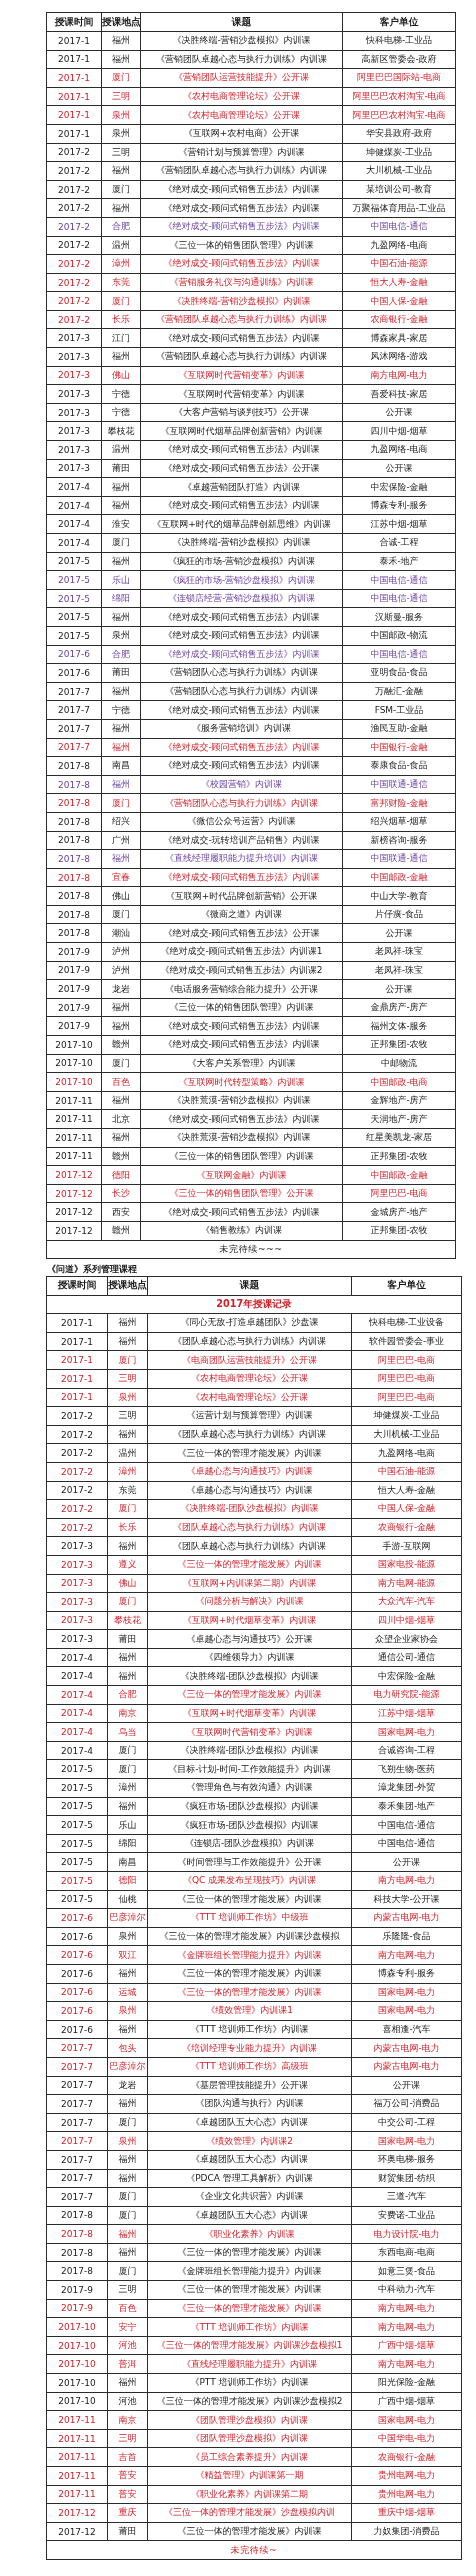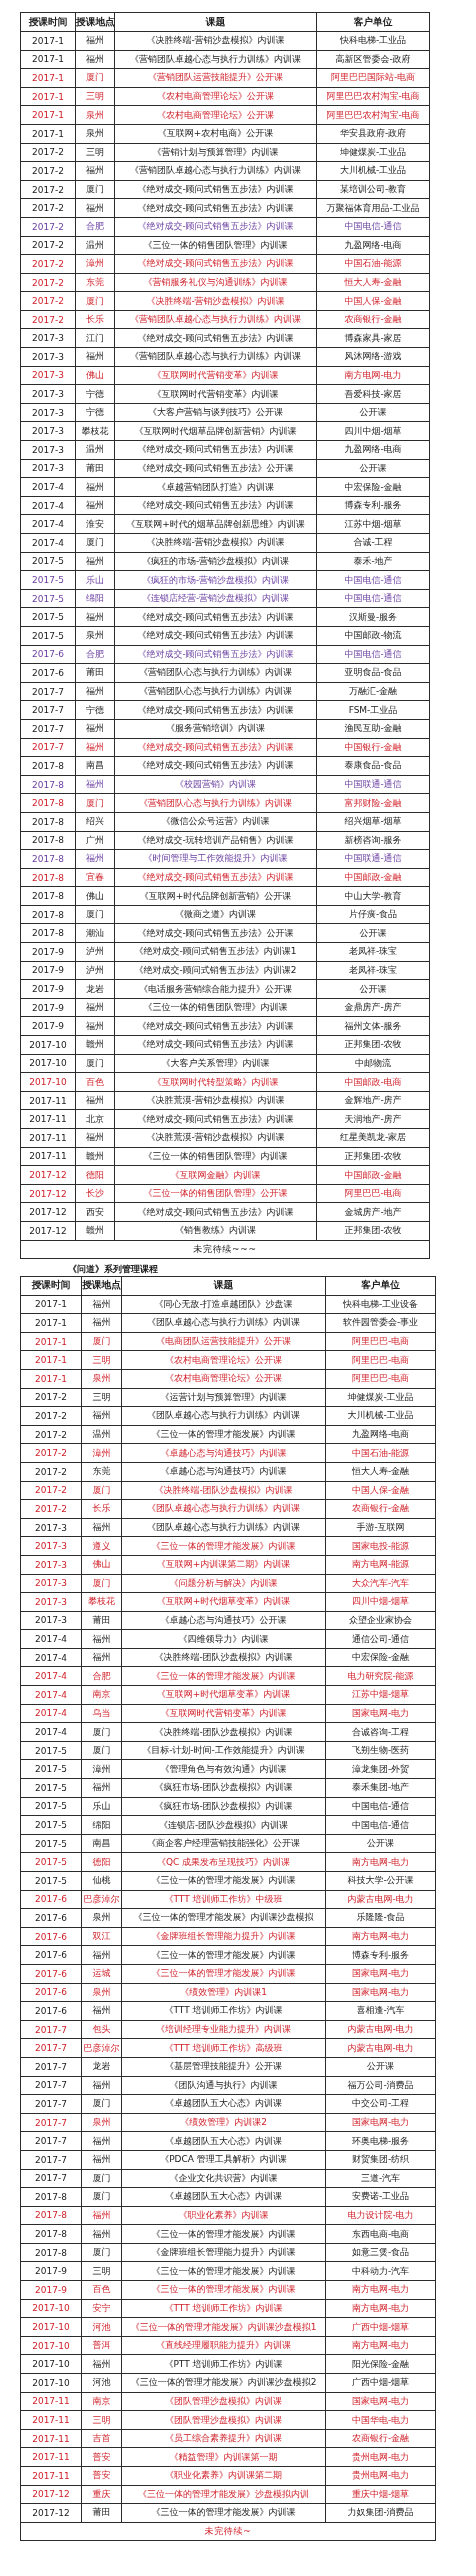--- a/index.html
+++ b/index.html
@@ -1,31 +1,31 @@
 <!DOCTYPE html>
 <html style="font-size:11px"><head>
 <meta charset="utf-8">
 <style>
   html, body { margin: 0; padding: 0; background: #ffffff; }
   body { width: 476px; height: 2576px; position: relative; overflow: hidden;
          font-family: "DejaVu Sans", "Liberation Sans", sans-serif; color: #1a1a1a; }
-  table { border-collapse: collapse; table-layout: fixed; position: absolute; left: 20px; }
+  table { border-collapse: collapse; table-layout: fixed; position: absolute; left: 46px; }
   td, th { border: 1px solid #2b2b2b; height: 17.3px; padding: 0; text-align: center;
            vertical-align: middle; font-size: 9px; white-space: nowrap; overflow: hidden; }
   th { font-weight: bold; font-size: 9.7px; }
   #t1 { top: 12.4px; width: 409px; }
   #t2 { top: 1276px; width: 414px; }
   #t1 col.c1 { width: 55px; } #t1 col.c2 { width: 39px; } #t1 col.c3 { width: 202px; } #t1 col.c4 { width: 113px; }
   #t2 col.c1 { width: 61px; } #t2 col.c2 { width: 40px; } #t2 col.c3 { width: 204px; } #t2 col.c4 { width: 110px; }
   tr.red td { color: #d0212a; }
   tr.purple td { color: #6a3fa0; }
   .note-row td { color: #222; letter-spacing: 0.7px; }
   .note-row.red td { color: #d0212a; margin-left: 23px; }
   .record-row td { color: #d0212a; font-weight: bold; font-size: 9.7px; }
-  .section-title { position: absolute; left: 68px; top: 1263px; font-weight: bold; font-size: 9px; }
+  .section-title { position: absolute; left: 47px; top: 1263px; font-weight: bold; font-size: 9px; }
   tr { height: 18.6px; }
 </style>
 </head>
 <body>
 
 <table id="t1">
   <colgroup>
       <col class="c1">
       <col class="c2">
       <col class="c3">
@@ -300,21 +300,21 @@
       </tr>
       <tr>
         <td>2017-8</td>
         <td>广州</td>
         <td>《绝对成交-玩转培训产品销售》内训课</td>
         <td>新榜咨询-服务</td>
       </tr>
       <tr class="purple">
         <td>2017-8</td>
         <td>福州</td>
-        <td>《时间管理与工作效能提升》内训课</td>
+        <td>《直线经理履职能力提升培训》内训课</td>
         <td>中国联通-通信</td>
       </tr>
       <tr class="red">
         <td>2017-8</td>
         <td>宜春</td>
         <td>《绝对成交-顾问式销售五步法》内训课</td>
         <td>中国邮政-金融</td>
       </tr>
       <tr>
         <td>2017-8</td>
@@ -447,20 +447,23 @@
       <col class="c3">
       <col class="c4">
     </colgroup>
   <thead>
     <tr>
       <th>授课时间</th>
       <th>授课地点</th>
       <th>课题</th>
       <th>客户单位</th>
     </tr>
+    <tr class="record-row">
+      <td colspan="4">2017年授课记录</td>
+    </tr>
   </thead>
   <tbody id="t2-body">
       <tr>
         <td>2017-1</td>
         <td>福州</td>
         <td>《同心无敌-打造卓越团队》沙盘课</td>
         <td>快科电梯-工业设备</td>
       </tr>
       <tr>
         <td>2017-1</td>
@@ -626,21 +629,21 @@
       </tr>
       <tr>
         <td>2017-5</td>
         <td>绵阳</td>
         <td>《连锁店-团队沙盘模拟》内训课</td>
         <td>中国电信-通信</td>
       </tr>
       <tr>
         <td>2017-5</td>
         <td>南昌</td>
-        <td>《商企客户经理营销技能强化》公开课</td>
+        <td>《时间管理与工作效能提升》公开课</td>
         <td>公开课</td>
       </tr>
       <tr class="red">
         <td>2017-5</td>
         <td>德阳</td>
         <td>《QC 成果发布呈现技巧》内训课</td>
         <td>南方电网-电力</td>
       </tr>
       <tr>
         <td>2017-5</td>

